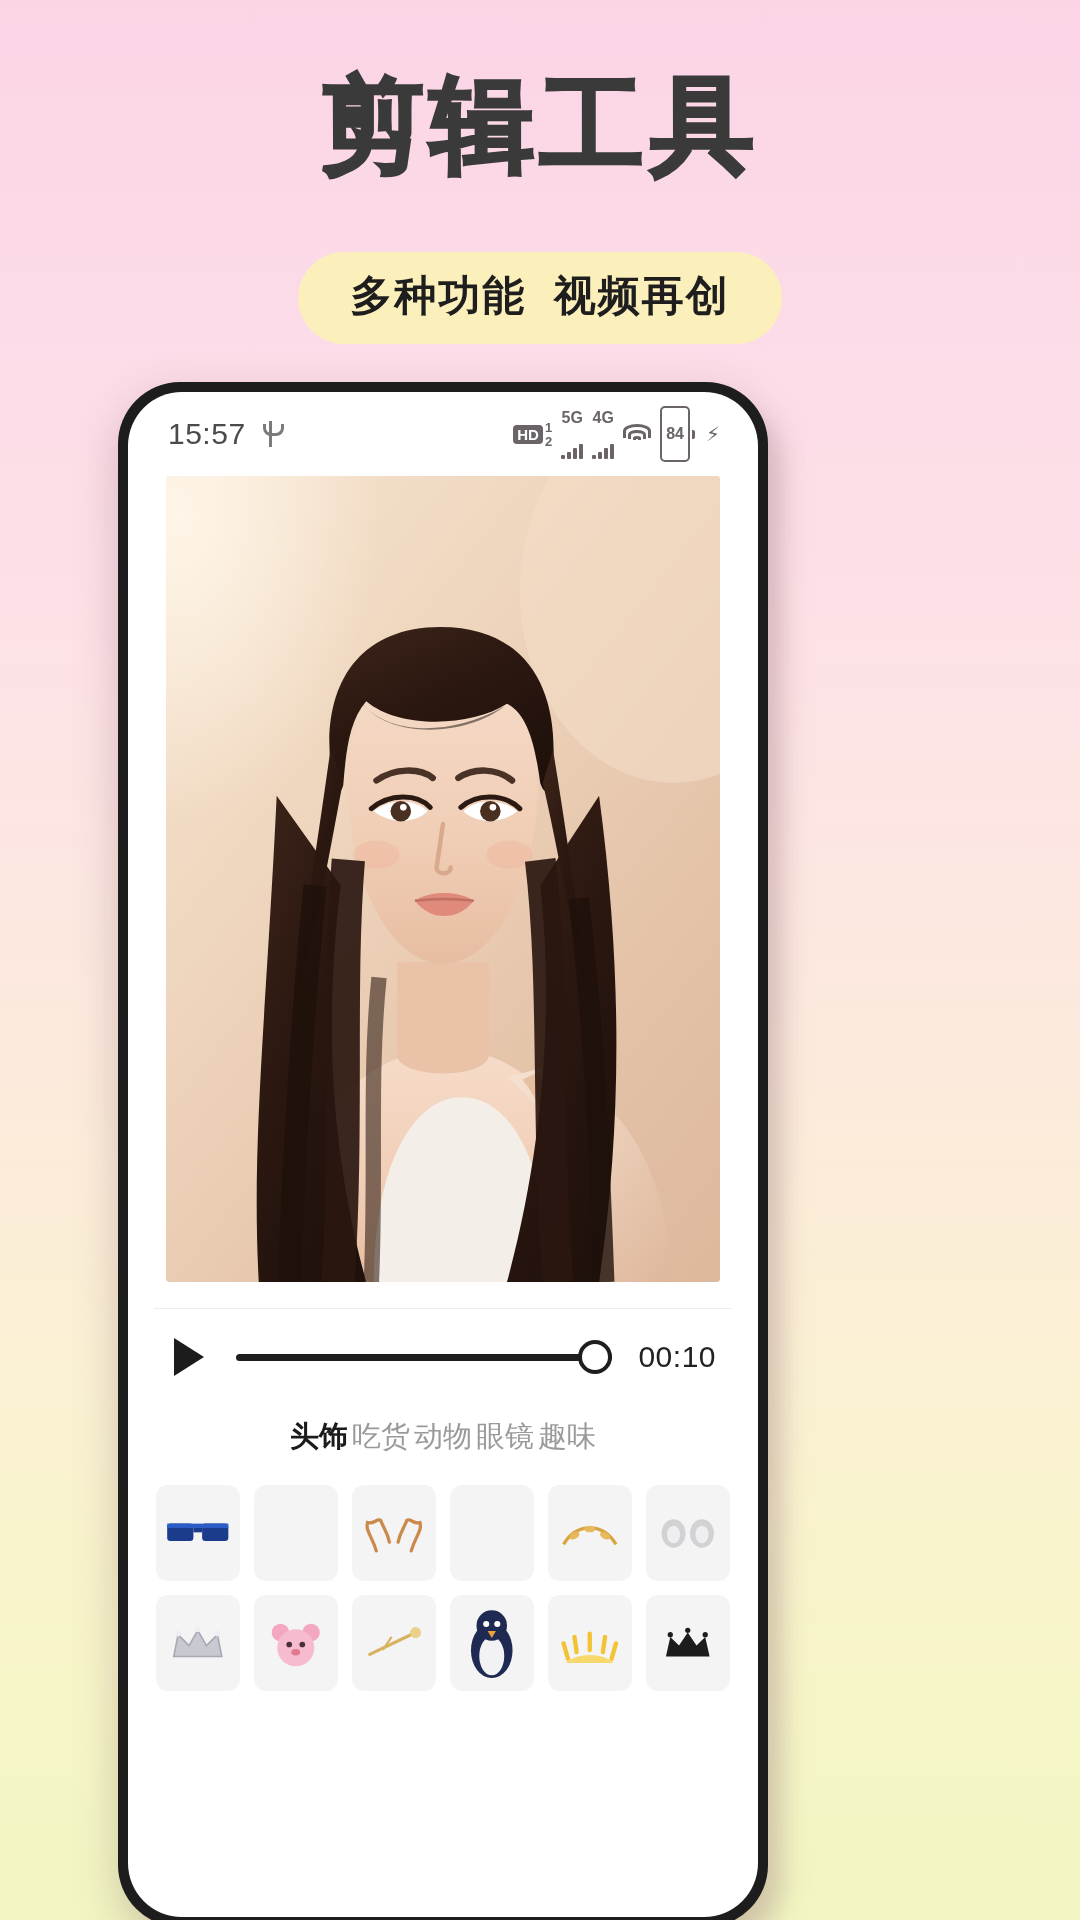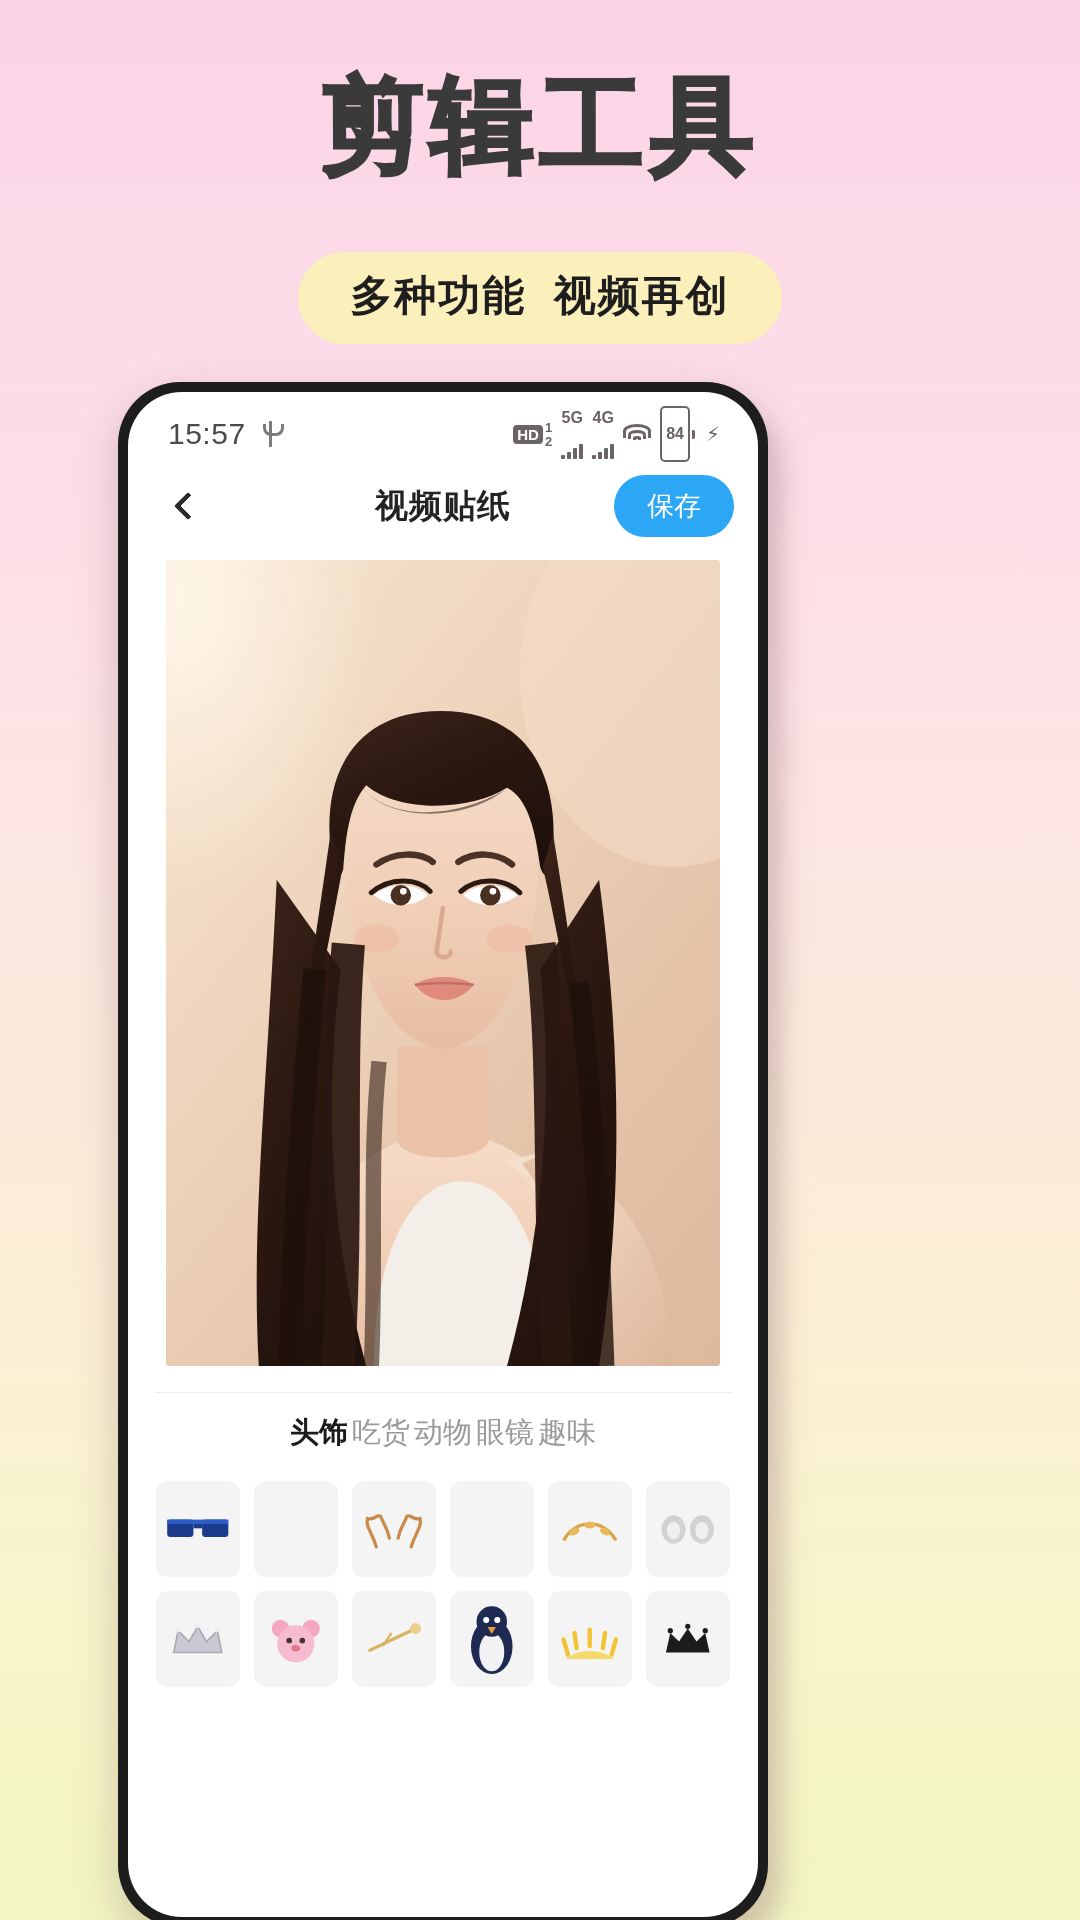--- a/index.html
+++ b/index.html
@@ -276,27 +276,20 @@
             <span></span>
           </span>
         <span class="battery">
           <span class="bat-body">84</span>
           <span class="bat-tip"></span>
         </span>
         <span class="bolt">⚡</span>
       </div>
     </div>
 
-    <div class="appbar">
-      <div class="back-btn">
-        <span class="chev"></span>
-      </div>
-      <div class="appbar-title">视频贴纸</div>
-      <button class="save-btn">保存</button>
-    </div>
 
     <div class="preview-area">
       <div class="preview">
         <svg viewBox="0 0 500 630" preserveAspectRatio="xMidYMid slice">
           <defs>
             <linearGradient id="bgWall" x1="0" y1="0" x2="1" y2="1">
               <stop offset="0%" stop-color="#F7E6D2"></stop>
               <stop offset="35%" stop-color="#EFD6BE"></stop>
               <stop offset="70%" stop-color="#E4C3A8"></stop>
               <stop offset="100%" stop-color="#DCB79C"></stop>
@@ -368,20 +361,28 @@
           <path d="M326 300 C338 400 330 510 340 630" stroke="#2A1710" stroke-width="24" fill="none" opacity=".92"></path>
           <path d="M150 320 C140 420 134 520 130 630" stroke="#1E100A" stroke-width="18" fill="none" opacity=".8"></path>
           <path d="M356 330 C368 430 372 520 376 630" stroke="#1E100A" stroke-width="16" fill="none" opacity=".8"></path>
           <path d="M200 392 C192 470 198 540 194 630" stroke="#322016" stroke-width="12" fill="none" opacity=".6"></path>
         </svg>
       </div>
     </div>
 
     <div class="divider"></div>
 
+    <div class="player">
+      <div class="play-btn"></div>
+      <div class="track-wrap">
+        <div class="track"></div>
+        <div class="knob"></div>
+      </div>
+      <div class="time">00:10</div>
+    </div>
 
     <div class="tabs">
       <div class="tab active">头饰</div>
       <div class="tab">吃货</div>
       <div class="tab">动物</div>
       <div class="tab">眼镜</div>
       <div class="tab">趣味</div>
     </div>
 
     <div class="sticker-grid">

